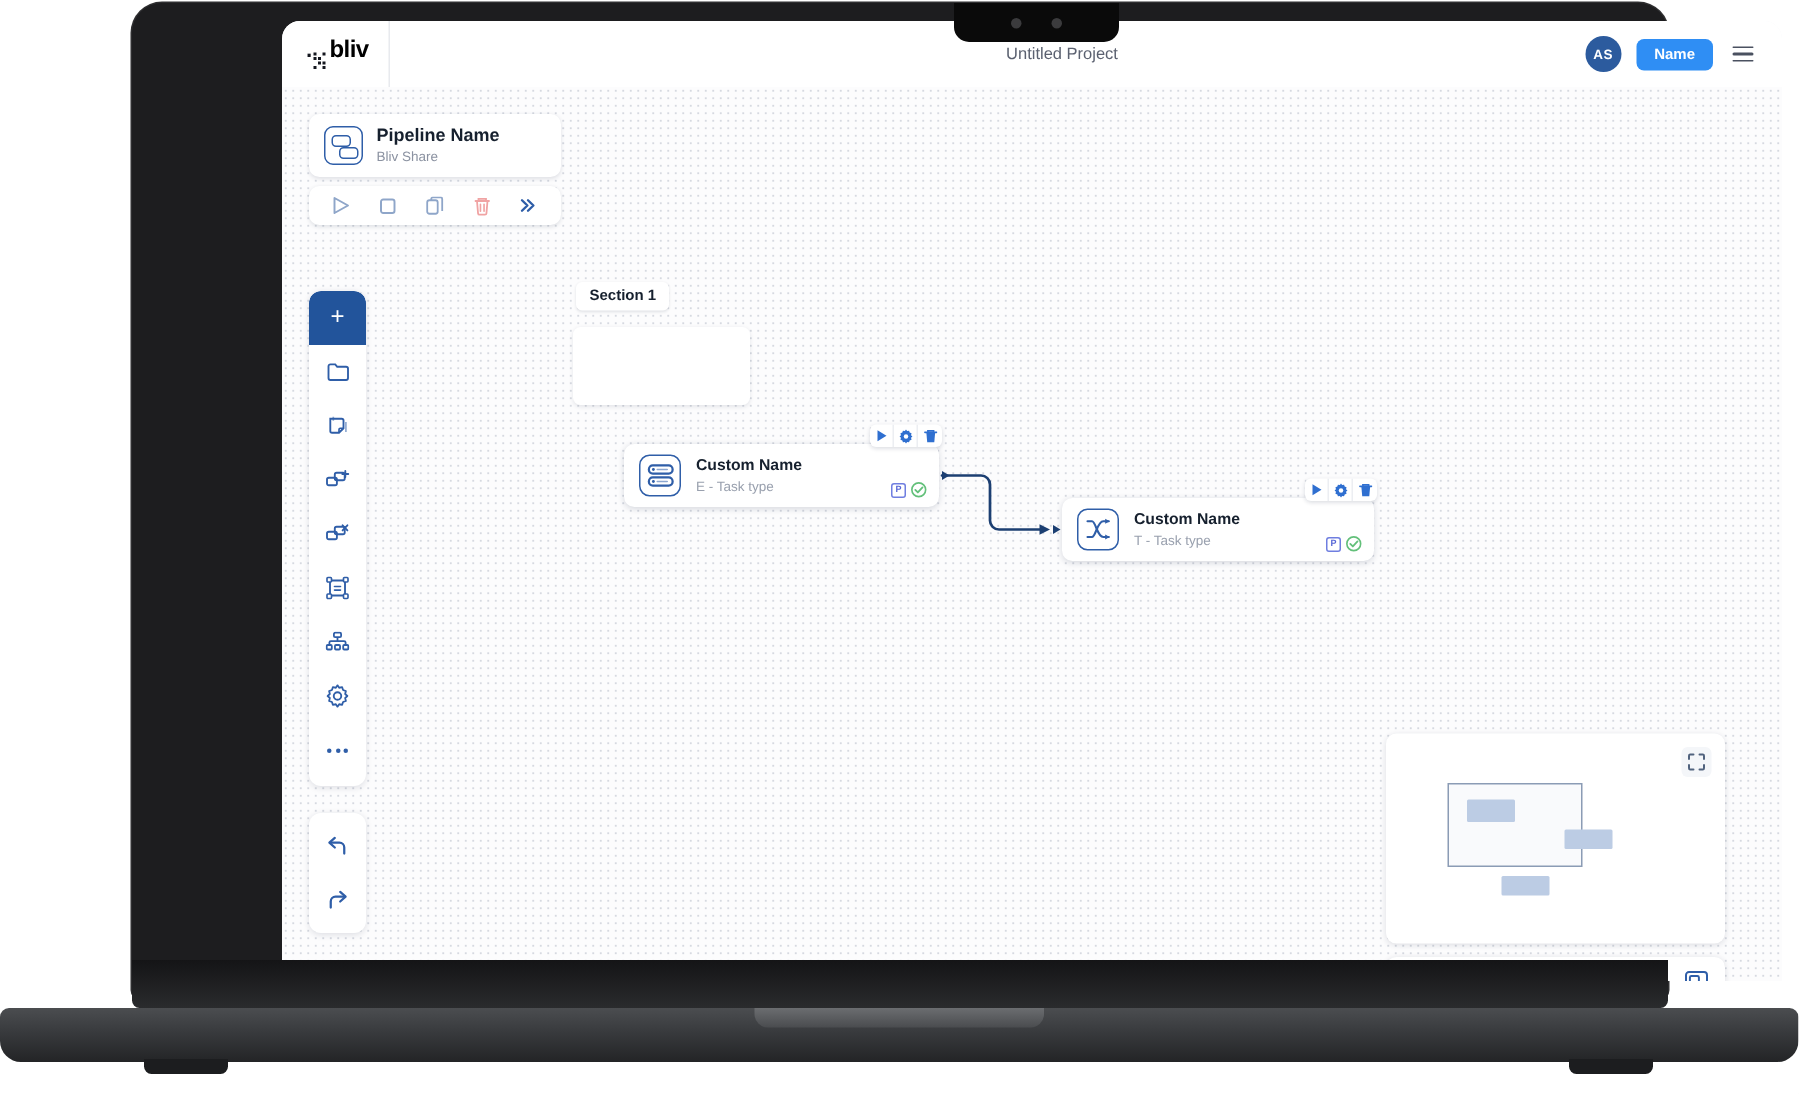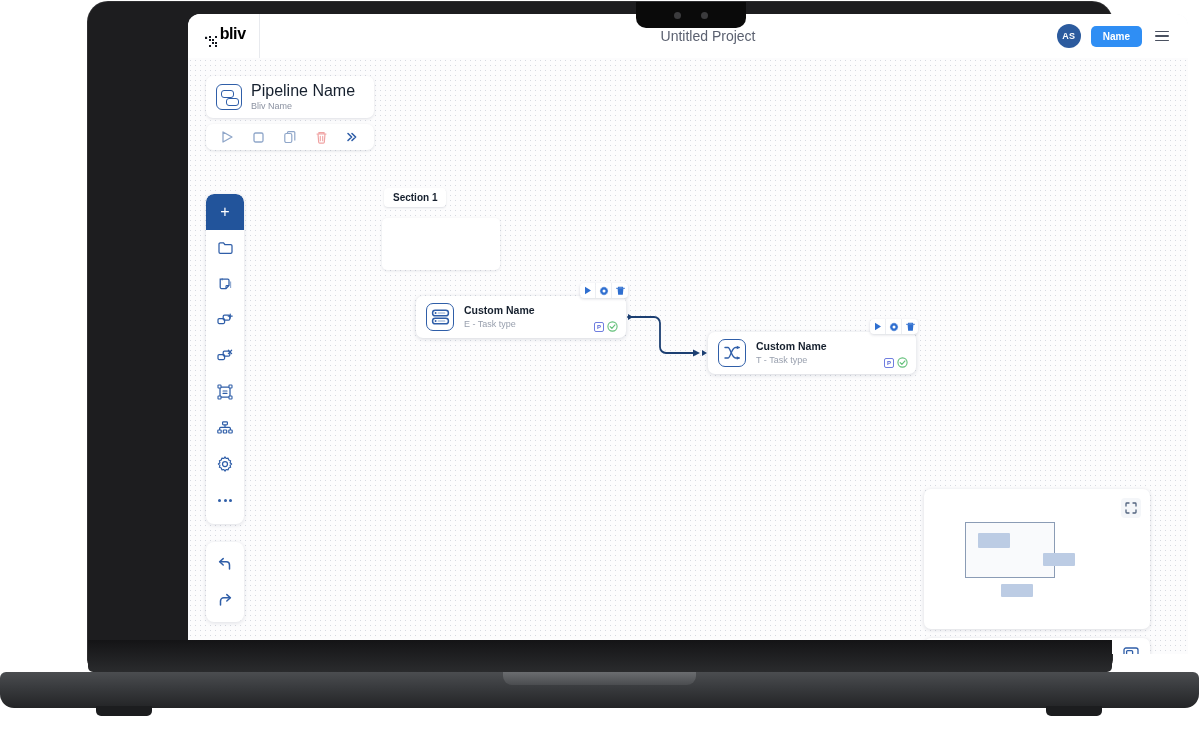--- a/index.html
+++ b/index.html
@@ -75,21 +75,21 @@
                grid-template-rows: repeat(4,2px); gap: 1px; margin-right:2px;
                transform: translateY(-1px); }
   .logo-dots i { width:2px; height:2px; background:#14171f; display:block; }
   .logo-dots i.off { background: transparent; }
   .logo-pre { font-size: 15px; font-weight: 700; color:#14171f; letter-spacing:-.5px; }
   .logo-word { font-size: 16px; font-weight: 700; color:#000000; letter-spacing:-.4px; }
 
   .proj-title {
     position:absolute; left:0; top:0; width:1000px; height:44px;
     display:flex; align-items:center; justify-content:center;
-    font-size: 14px; color:#5b6170; pointer-events:none;padding-left:40px;
+    font-size: 11px; color:#5b6170; pointer-events:none;padding-left:40px;
   }
   .topbar-right {
     margin-left:auto; display:flex; align-items:center; gap:10px;
     padding-right: 16px; z-index: 70;
   }
   .avatar {
     width: 24px; height: 24px; border-radius: 50%;
     background: #2c5b9e; color:#fff; font-size: 9px; font-weight:700;
     display:flex; align-items:center; justify-content:center; letter-spacing:.3px;
   }
@@ -118,21 +118,21 @@
   }
   .pipe-icon {
     width:26px; height:26px; border:1.6px solid #2f5ea8; border-radius:6px;
     position:relative; flex:none;
   }
   .pipe-icon::before, .pipe-icon::after {
     content:""; position:absolute; border:1.4px solid #2f5ea8; border-radius:3px;
   }
   .pipe-icon::before { width:11px; height:6px; left:4px; top:5px; }
   .pipe-icon::after  { width:11px; height:6px; left:9px; top:13px; }
-  .pipe-text .nm { font-size:16px; font-weight:400; color:#16202e; line-height:1.2; }
+  .pipe-text .nm { font-size:12px; font-weight:700; color:#16202e; line-height:1.2; }
   .pipe-text .sub { font-size:9px; color:#8b92a1; line-height:1.3; margin-top:1px; }
 
   
   .pipe-toolbar {
     position:absolute; left:18px; top:66px; width:168px; height:26px;
     background:#fff; border-radius:7px; box-shadow:0 1px 3px rgba(20,30,60,.12);
     display:flex; align-items:center; justify-content:space-around; padding:0 6px;
   }
   .tb-btn { width:18px; height:18px; display:flex; align-items:center; justify-content:center; cursor:pointer; }
 
@@ -281,21 +281,21 @@
           </div>
         </div>
       </div>
 
       <div class="canvas">
 
         <div class="pipeline-card">
           <div class="pipe-icon"></div>
           <div class="pipe-text">
             <div class="nm">Pipeline Name</div>
-            <div class="sub">Bliv Name</div>
+            <div class="sub">Bliv Share</div>
           </div>
         </div>
 
         <div class="pipe-toolbar">
           <div class="tb-btn">
             <svg width="11" height="12" viewBox="0 0 11 12">
                 <path d="M1 1 L10 6 L1 11 Z" fill="none" stroke="#8fa6c9" stroke-width="1.3" stroke-linejoin="round"></path>
               </svg>
           </div>
           <div class="tb-btn">

